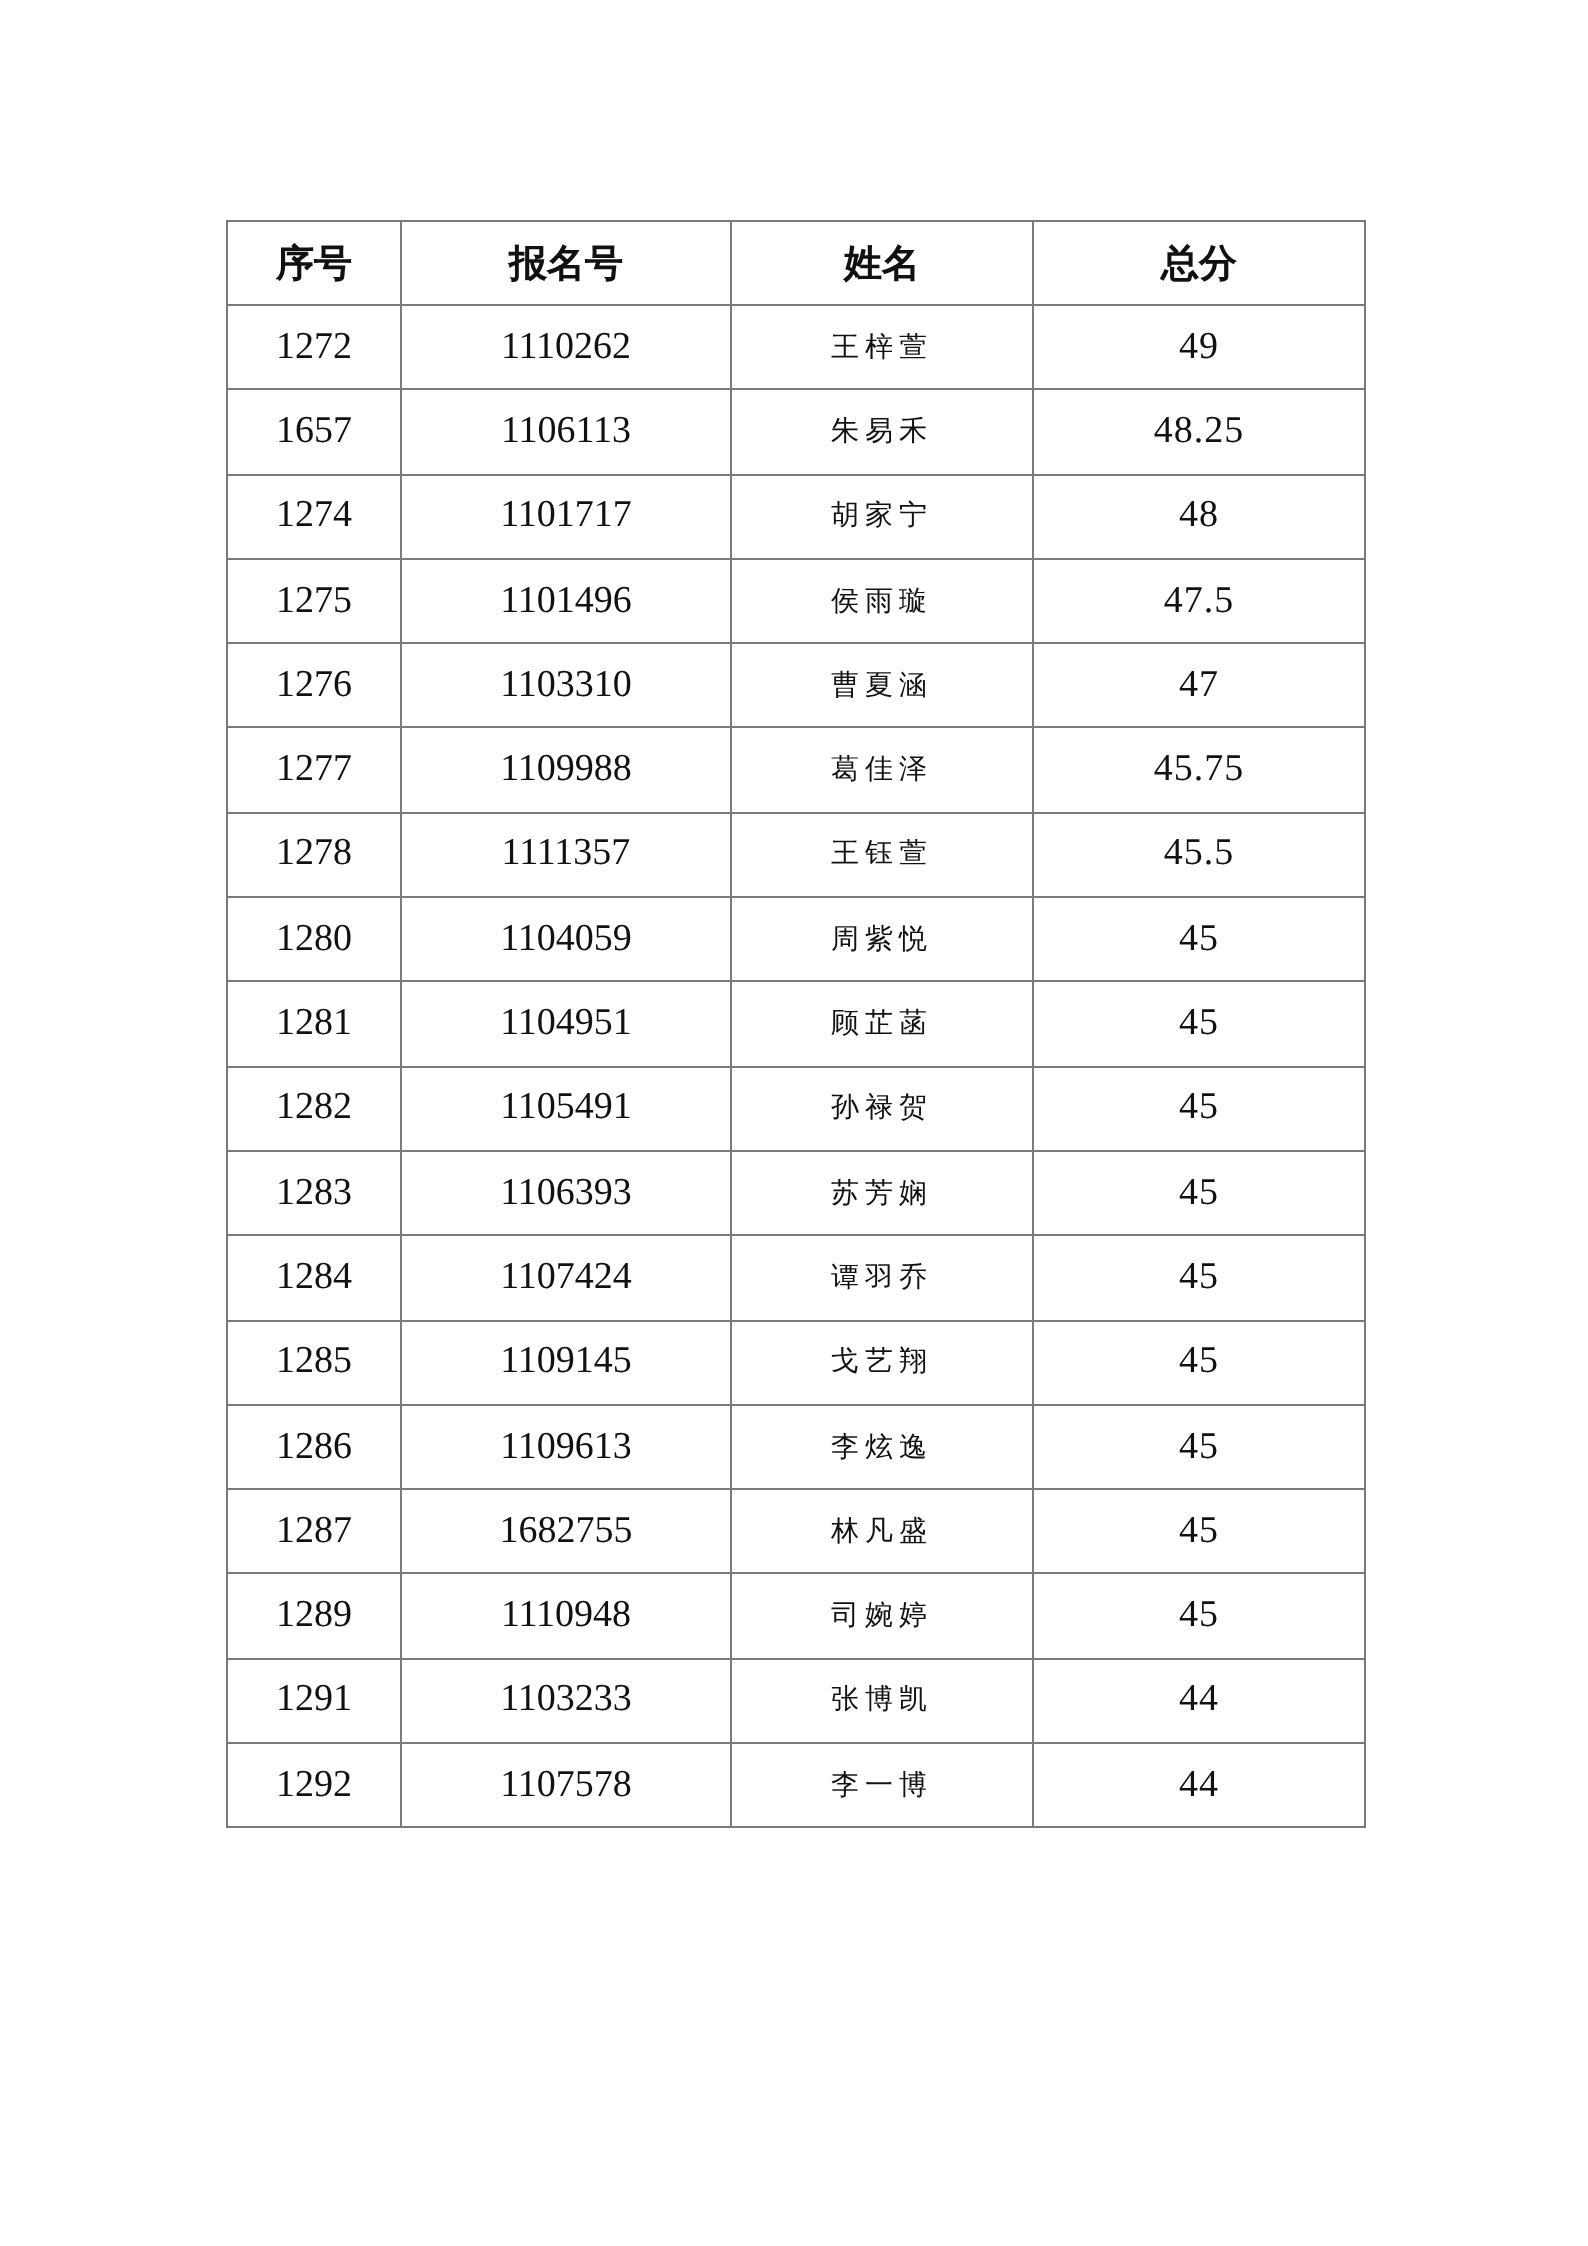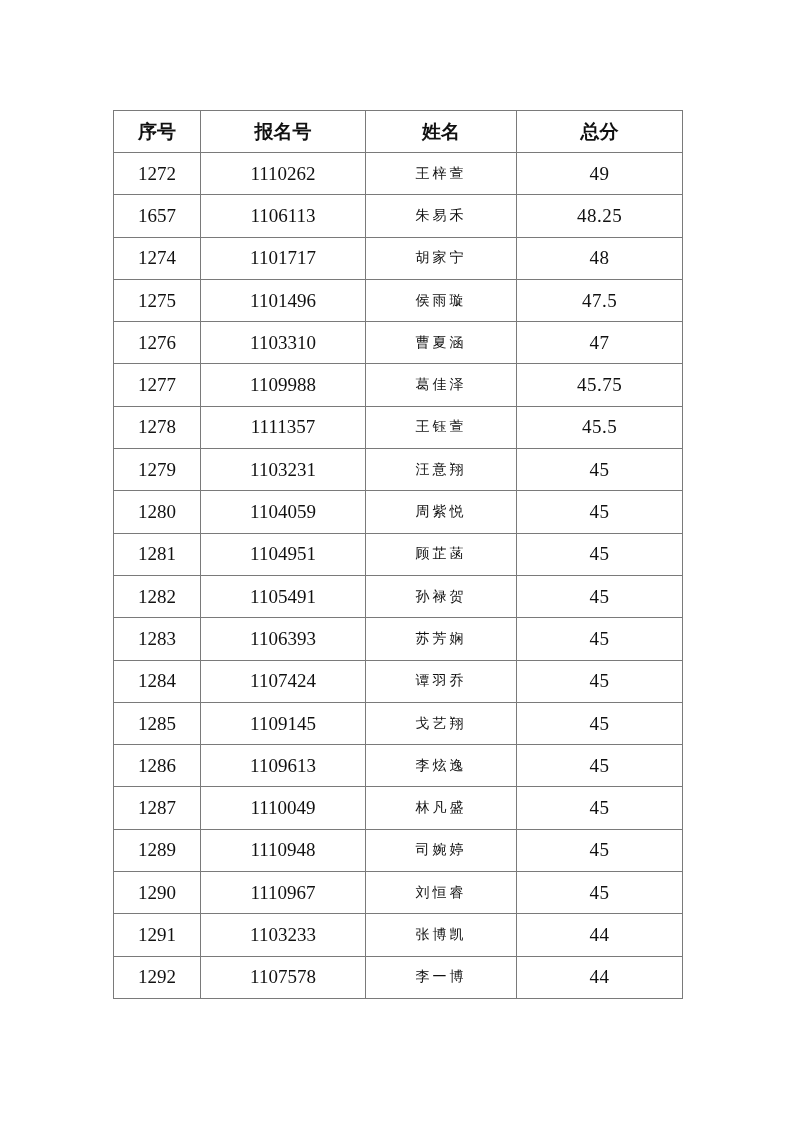--- a/index.html
+++ b/index.html
@@ -119,26 +119,20 @@
           <td class="name-cell">葛佳泽</td>
           <td class="score-cell">45.75</td>
         </tr>
         <tr>
           <td>1278</td>
           <td>1111357</td>
           <td class="name-cell">王钰萱</td>
           <td class="score-cell">45.5</td>
         </tr>
         <tr>
-          <td>1279</td>
-          <td>1103231</td>
-          <td class="name-cell">汪意翔</td>
-          <td class="score-cell">45</td>
-        </tr>
-        <tr>
           <td>1280</td>
           <td>1104059</td>
           <td class="name-cell">周紫悦</td>
           <td class="score-cell">45</td>
         </tr>
         <tr>
           <td>1281</td>
           <td>1104951</td>
           <td class="name-cell">顾芷菡</td>
           <td class="score-cell">45</td>
@@ -168,34 +162,28 @@
           <td class="score-cell">45</td>
         </tr>
         <tr>
           <td>1286</td>
           <td>1109613</td>
           <td class="name-cell">李炫逸</td>
           <td class="score-cell">45</td>
         </tr>
         <tr>
           <td>1287</td>
-          <td>1110049</td>
+          <td>1682755</td>
           <td class="name-cell">林凡盛</td>
           <td class="score-cell">45</td>
         </tr>
         <tr>
           <td>1289</td>
           <td>1110948</td>
           <td class="name-cell">司婉婷</td>
-          <td class="score-cell">45</td>
-        </tr>
-        <tr>
-          <td>1290</td>
-          <td>1110967</td>
-          <td class="name-cell">刘恒睿</td>
           <td class="score-cell">45</td>
         </tr>
         <tr>
           <td>1291</td>
           <td>1103233</td>
           <td class="name-cell">张博凯</td>
           <td class="score-cell">44</td>
         </tr>
         <tr>
           <td>1292</td>

